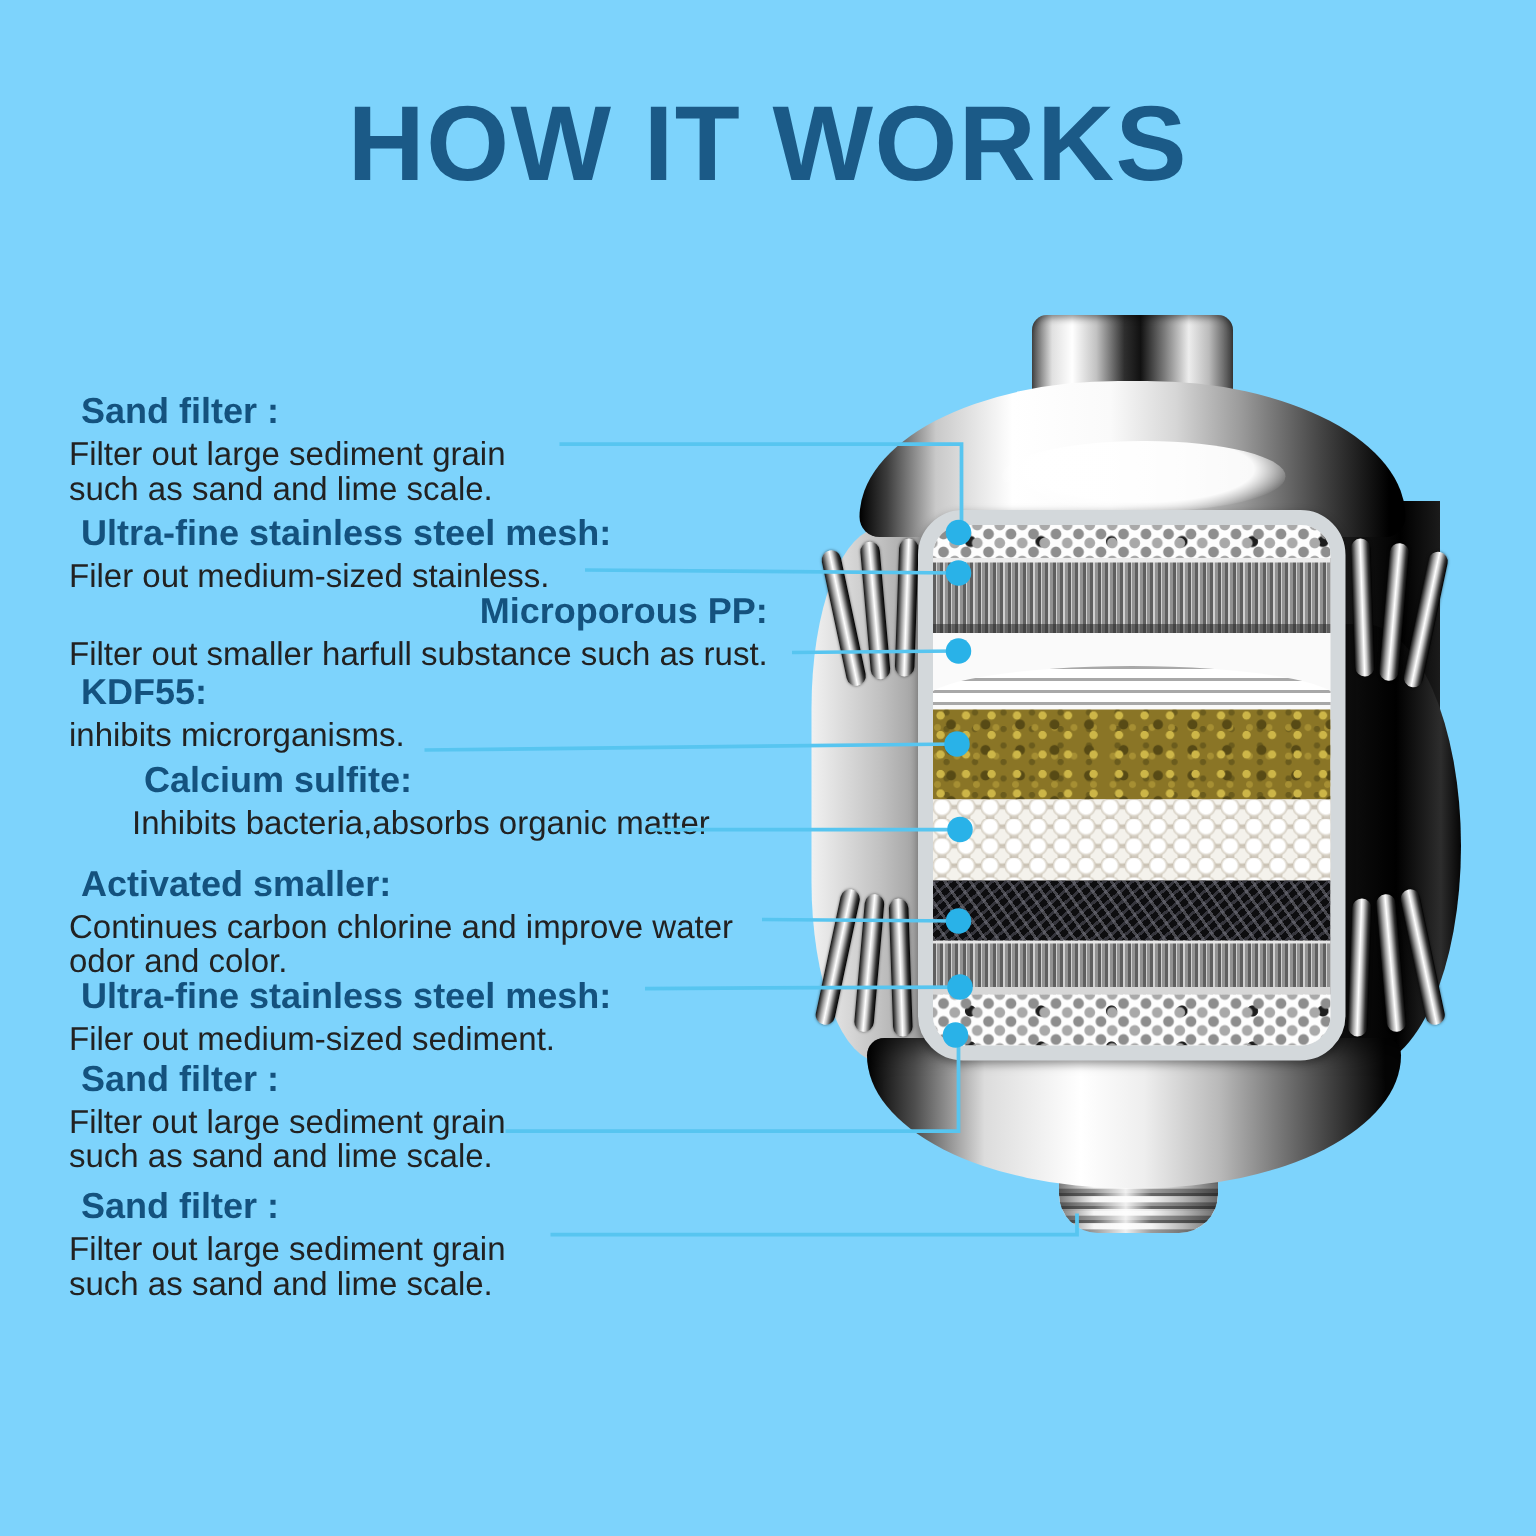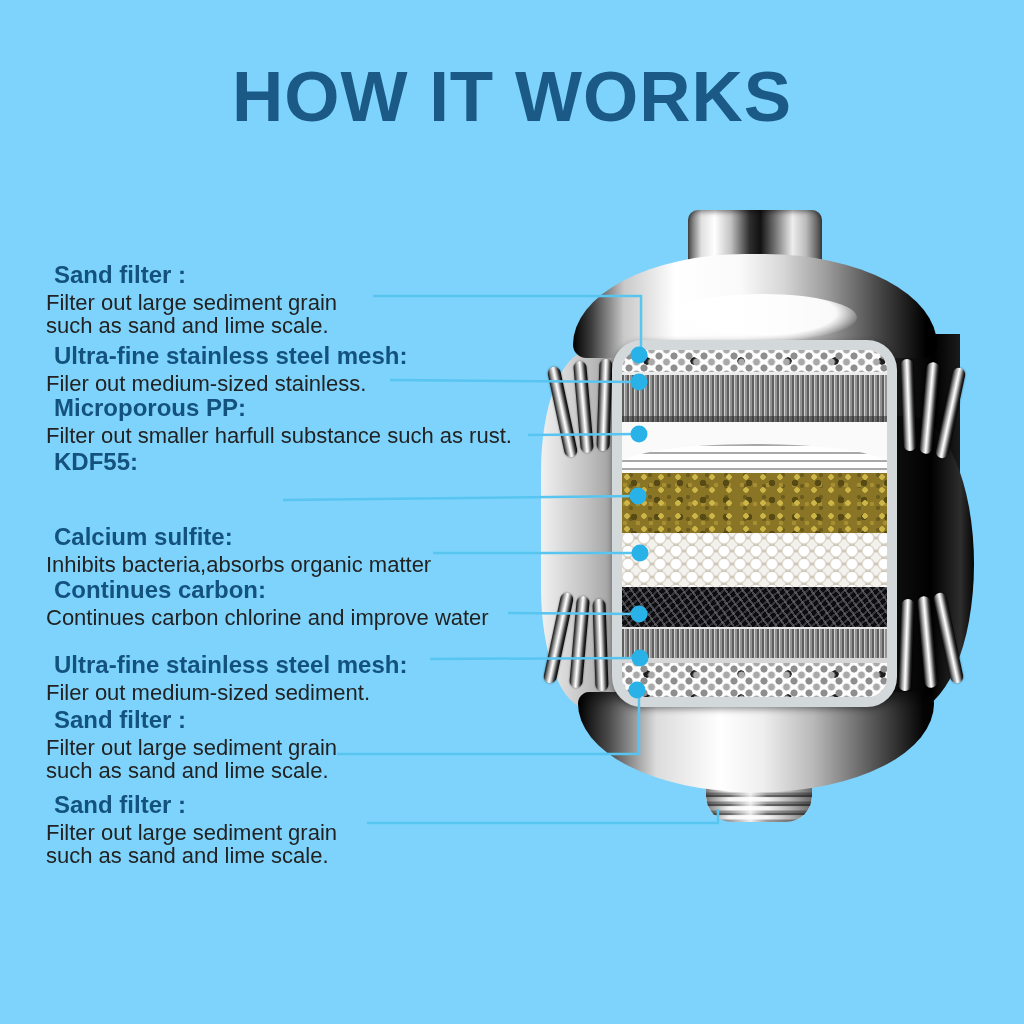--- a/index.html
+++ b/index.html
@@ -84,41 +84,43 @@
           <div>Filter out large sediment grain</div>
           <div>such as sand and lime scale.</div>
         </div>
   </div>
       <div class="label" style="top: 342px;">
     <div class="lh">Ultra-fine stainless steel mesh:</div>
     <div class="ld">
           <div>Filer out medium-sized stainless.</div>
         </div>
   </div>
-      <div class="label" style="top: 394px;">
+      <div class="label" style="top: 394px; text-align: right;">
     <div class="lh">Microporous PP:</div>
     <div class="ld">
           <div>Filter out smaller harfull substance such as rust.</div>
         </div>
   </div>
       <div class="label" style="top: 448px;">
     <div class="lh">KDF55:</div>
     <div class="ld">
-        </div>
-  </div>
-      <div class="label" style="top: 523px;">
+          <div>inhibits microrganisms.</div>
+        </div>
+  </div>
+      <div class="label" style="top: 507px; margin-left: 42px;">
     <div class="lh">Calcium sulfite:</div>
     <div class="ld">
           <div>Inhibits bacteria,absorbs organic matter</div>
         </div>
   </div>
       <div class="label" style="top: 576px;">
-    <div class="lh">Continues carbon:</div>
+    <div class="lh">Activated smaller:</div>
     <div class="ld">
           <div>Continues carbon chlorine and improve water</div>
+          <div>odor and color.</div>
         </div>
   </div>
       <div class="label" style="top: 651px;">
     <div class="lh">Ultra-fine stainless steel mesh:</div>
     <div class="ld">
           <div>Filer out medium-sized sediment.</div>
         </div>
   </div>
       <div class="label" style="top: 706px;">
     <div class="lh">Sand filter  :</div>

